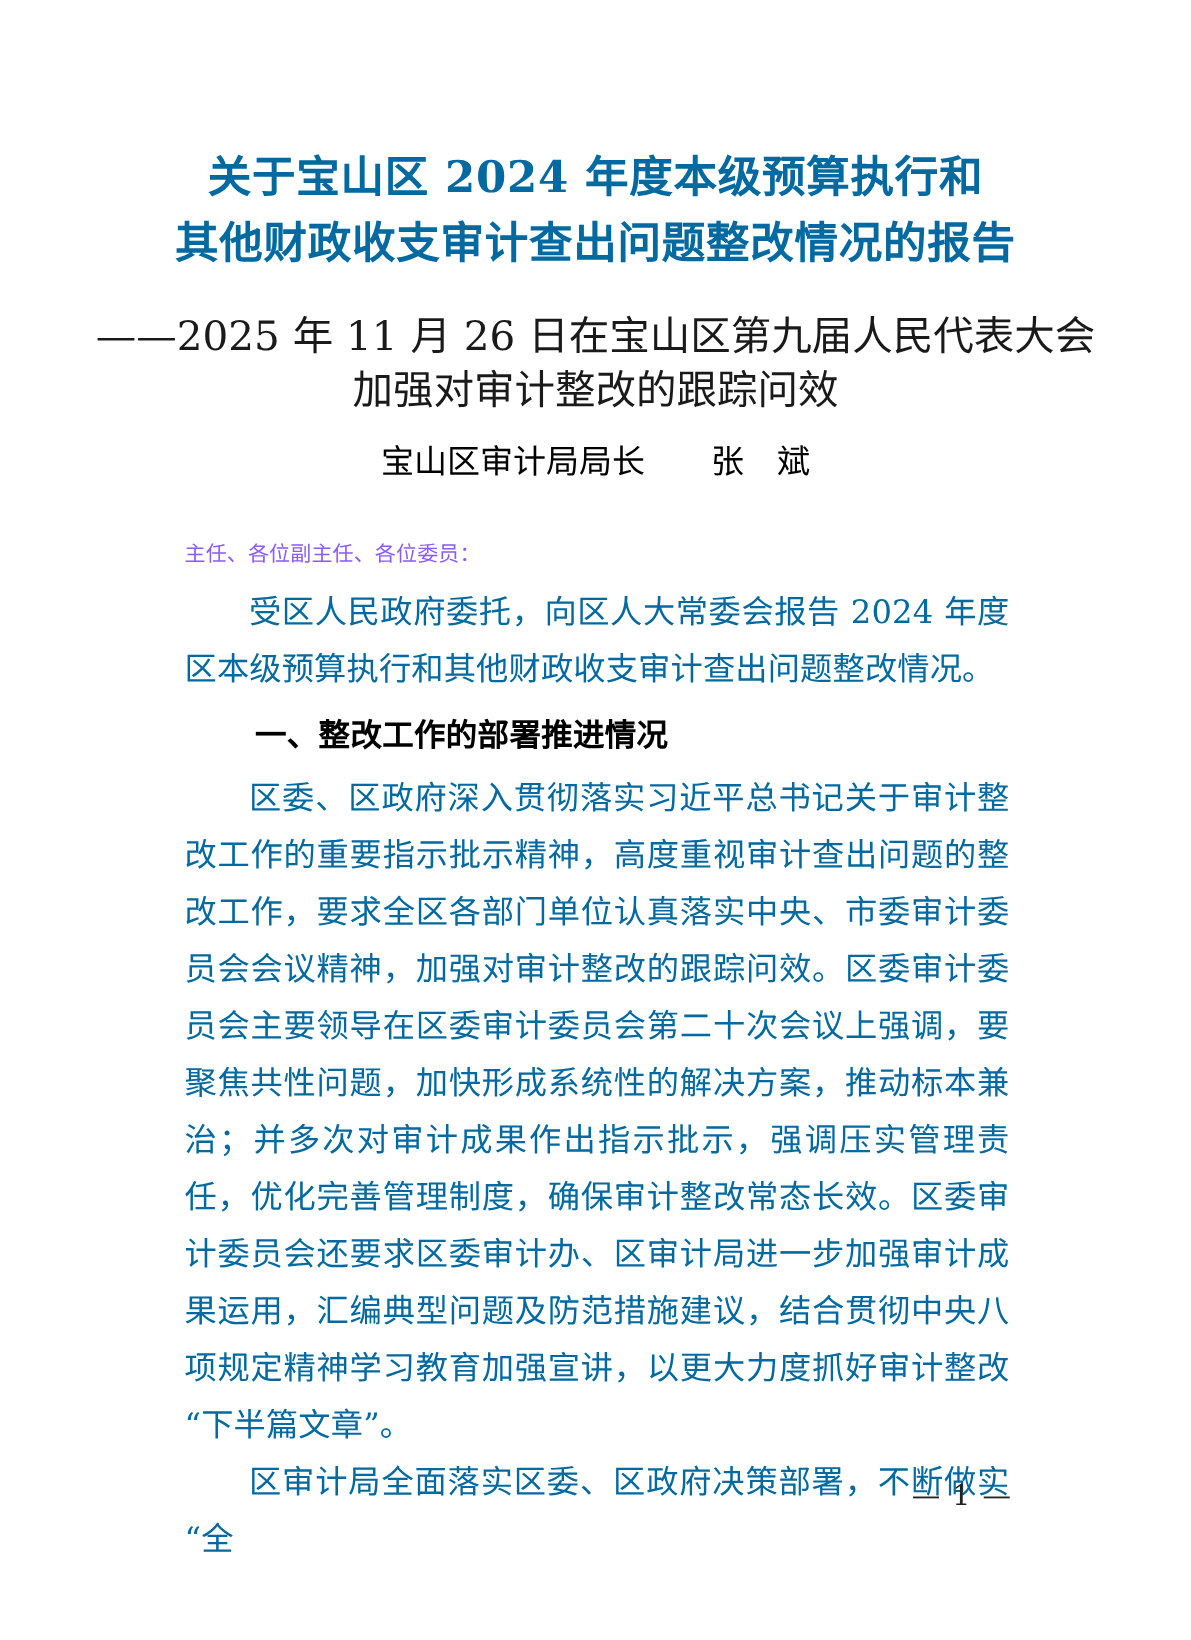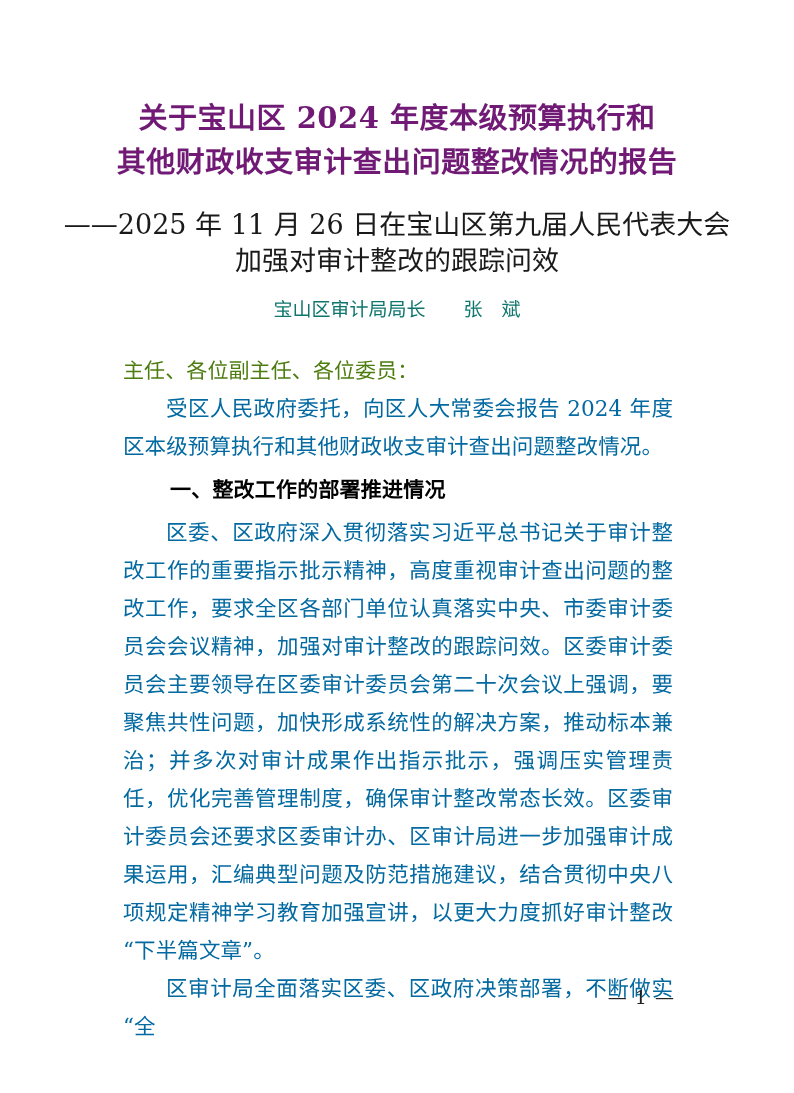--- a/index.html
+++ b/index.html
@@ -25,21 +25,21 @@
     left: 62px;
     top: 96px;
     width: 670px;
     text-align: center;
   }
   .title-line {
     font-size: 29px;
     font-weight: bold;
     line-height: 44px;
     letter-spacing: 0.5px;
-    color: #701a75;
+    color: #0369a1;
     white-space: nowrap;
   }
 
   
   .subtitle-block {
     position: absolute;
     left: 62px;
     top: 207px;
     width: 670px;
     text-align: center;
@@ -53,38 +53,39 @@
 
   
   .author-block {
     position: absolute;
     left: 62px;
     top: 293px;
     width: 670px;
     text-align: center;
   }
   .author-line {
-    font-size: 19px;
+    font-size: 22px;
     line-height: 32px;
-    color: #0f766e;
+    color: #000000;
     white-space: nowrap;
   }
 
   
   .body-block {
     position: absolute;
     left: 123px;
     top: 352px;
     width: 550px;
   }
   .salutation {
-    font-size: 21px;
+    font-size: 14px;
     line-height: 38px;
     letter-spacing: 0.1px;
-    color: #4d7c0f;
+    color: #8b5cf6;
+    font-family: Liberation Mono, monospace;
   }
   .para {
     font-size: 21.5px;
     line-height: 38px;
     letter-spacing: 0.1px;
     color: #0369a1;
     text-indent: 2em;
     text-align: justify;
     text-justify: inter-ideograph;
     margin: 0;

